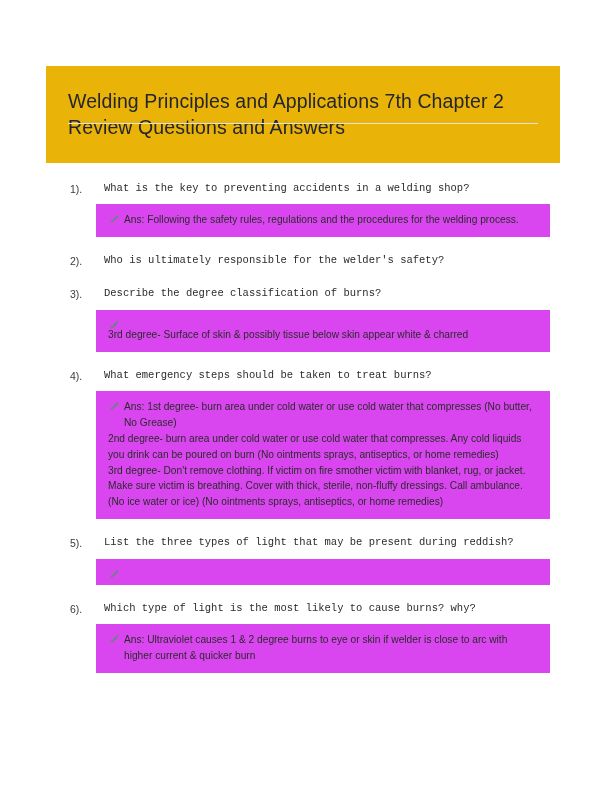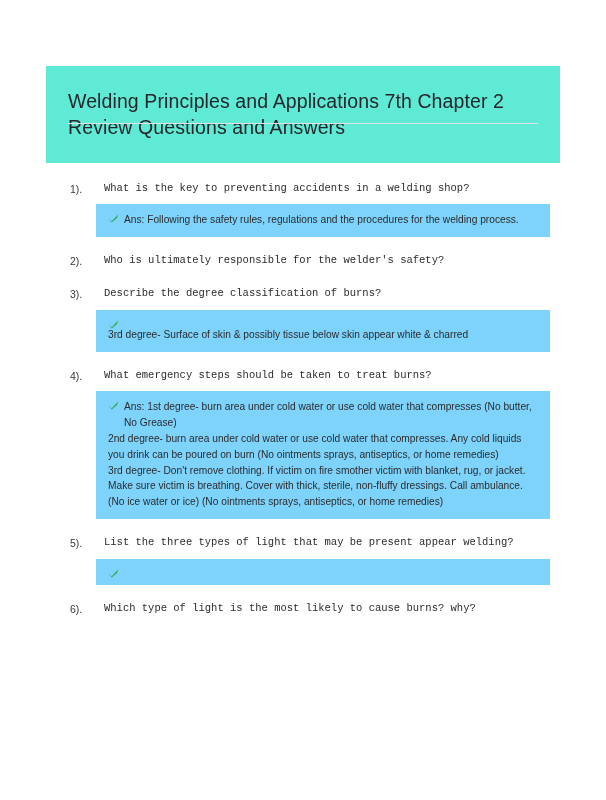--- a/index.html
+++ b/index.html
@@ -25,21 +25,21 @@
   .top-rule {
     position: absolute;
     top: 57px;
     left: 68px;
     right: 68px;
     height: 1px;
     background: #e2e2e2;
   }
   .title-band {
     margin-top: 66px;
-    background: #5eead4;
+    background: #eab308;
     padding: 22px 22px 22px 22px;
     box-sizing: border-box;
   }
   .doc-title {
     font-size: 19.5px;
     line-height: 1.35;
     font-weight: 400;
     color: #24262b;
     margin: 0;
     letter-spacing: 0.1px;
@@ -68,21 +68,21 @@
     font-size: 10.5px;
     color: #2b2b2b;
     line-height: 1.5;
     flex: 1;
     font-family: Liberation Mono, monospace;
   }
   .ans-block {
     margin-top: 7px;
     margin-left: 50px;
     margin-right: 10px;
-    background: #7dd3fc;
+    background: #d946ef;
     padding: 8px 12px 9px 12px;
     box-sizing: border-box;
   }
   .ans-line {
     font-size: 10.2px;
     line-height: 1.55;
     color: #2b2b2b;
     display: block;
   }
   .ans-line.first {
@@ -163,33 +163,43 @@
             </span>
             <span>Ans: 1st degree- burn area under cold water or use cold water that compresses (No butter, No Grease)</span>
           </div>
           <div class="ans-line">2nd degree- burn area under cold water or use cold water that compresses. Any cold liquids you drink can be poured on burn (No ointments sprays, antiseptics, or home remedies)</div>
           <div class="ans-line">3rd degree- Don't remove clothing. If victim on fire smother victim with blanket, rug, or jacket. Make sure victim is breathing. Cover with thick, sterile, non-fluffy dressings. Call ambulance. (No ice water or ice) (No ointments sprays, antiseptics, or home remedies)</div>
         </div>
       </div>
       <div class="qa-item">
         <div class="q-row">
           <div class="q-num">5).</div>
-          <div class="q-text">List the three types of light that may be present appear welding?</div>
+          <div class="q-text">List the three types of light that may be present during reddish?</div>
         </div>
         <div class="ans-block">
           <div class="ans-line first">
             <span class="check-icon">
               <svg width="11" height="9" viewBox="0 0 11 9">
                 <path d="M0.6 4.4 L3.6 7.6 L10.2 0.6 L8.9 3.9 L3.7 8.4 Z" fill="#27a745"></path>
               </svg>
             </span>
           </div>
         </div>
       </div>
       <div class="qa-item">
         <div class="q-row">
           <div class="q-num">6).</div>
           <div class="q-text">Which type of light is the most likely to cause burns? why?</div>
         </div>
+        <div class="ans-block">
+          <div class="ans-line first">
+            <span class="check-icon">
+              <svg width="11" height="9" viewBox="0 0 11 9">
+                <path d="M0.6 4.4 L3.6 7.6 L10.2 0.6 L8.9 3.9 L3.7 8.4 Z" fill="#27a745"></path>
+              </svg>
+            </span>
+            <span>Ans: Ultraviolet causes 1 &amp; 2 degree burns to eye or skin if welder is close to arc with higher current &amp; quicker burn</span>
+          </div>
+        </div>
       </div>
     </div>
 
 </div>
 
 </body></html>

